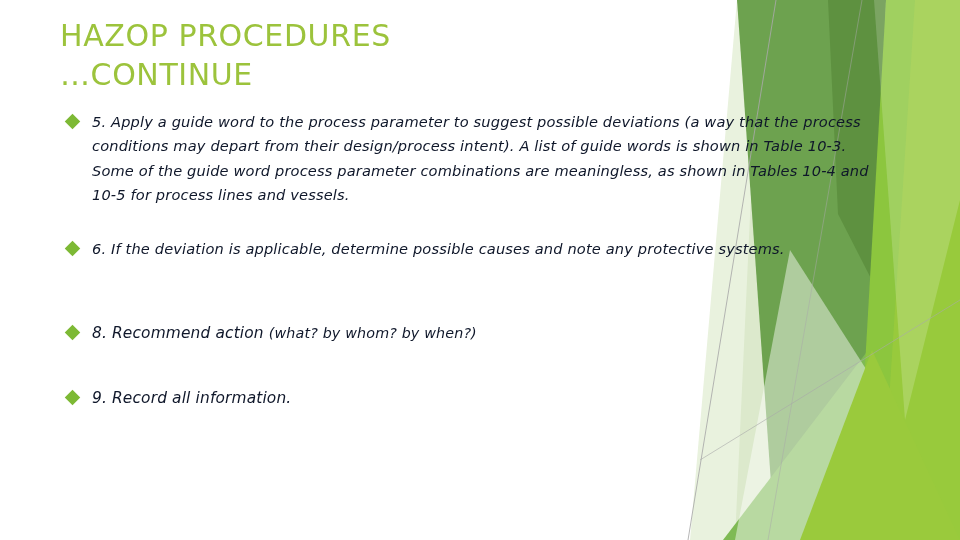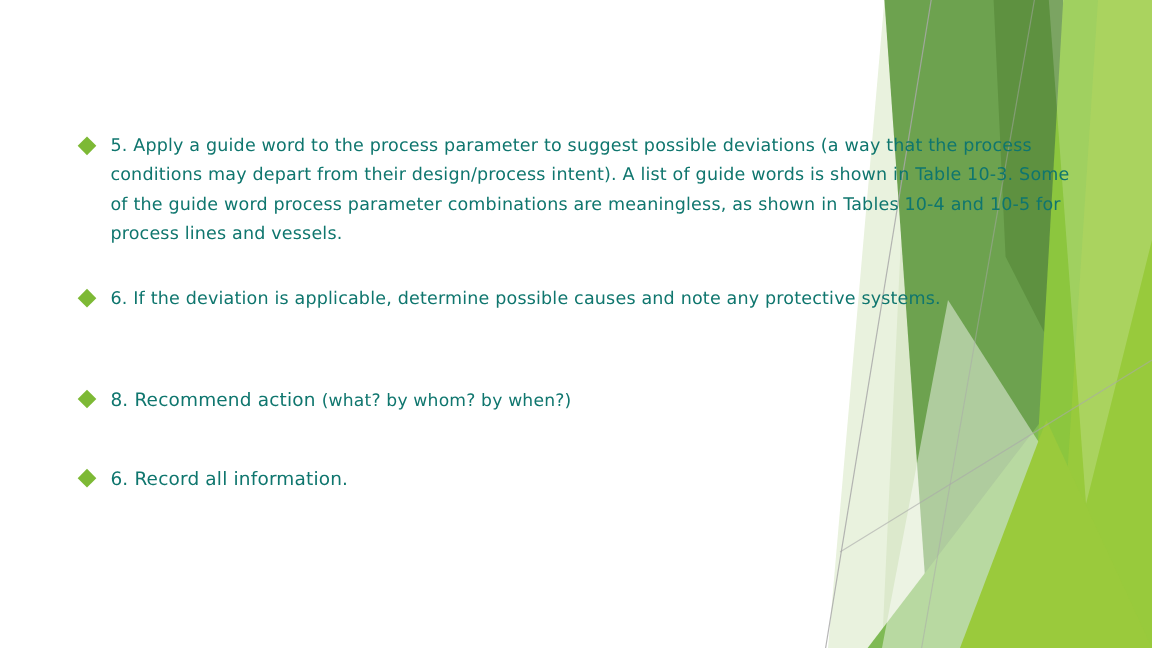--- a/index.html
+++ b/index.html
@@ -74,21 +74,22 @@
     width: 11px;
     height: 11px;
     background: #7DB935;
     transform: rotate(45deg);
   }
   .bullet-text {
     display: block;
     font-size: 14.6px;
     line-height: 24.3px;
     letter-spacing: 0.15px;
-    color: #0f766e;
+    color: #0f172a;
+    font-style: italic;
   }
 
   
   .b5  { margin-top: 0px; }
   .b5 .bullet-mark  { top: 6px; }
   .b5 .bullet-text  { max-width: 800px; }
 
   .b6  { margin-top: 30px; }
   .b6 .bullet-mark  { top: 6px; }
 
@@ -131,20 +132,24 @@
       <polygon points="790,250 905,430 868,540 735,540" fill="#FFFFFF" opacity="0.45"></polygon>
 
       <polygon points="872,350 960,540 800,540" fill="#9ACA3C"></polygon>
 
       <line x1="776" y1="0" x2="688" y2="540" stroke="#A9A9A9" stroke-width="1" opacity="0.85"></line>
       <line x1="862" y1="0" x2="768" y2="540" stroke="#A9A9A9" stroke-width="1" opacity="0.5"></line>
       <line x1="700" y1="460" x2="960" y2="300" stroke="#A9A9A9" stroke-width="1" opacity="0.6"></line>
     </svg>
   </div>
 
+  <div class="title-block">
+    <div class="title-line">HAZOP PROCEDURES</div>
+    <div class="title-line">…CONTINUE</div>
+  </div>
 
   <div class="body-block">
 
     <div class="bullet-row b5">
       <span class="bullet-mark"></span>
       <span class="bullet-text">5. Apply a guide word to the process parameter to suggest possible deviations (a way that the process conditions may depart from their design/process intent). A list of guide words is shown in Table 10-3. Some of the guide word process parameter combinations are meaningless, as shown in Tables 10-4 and 10-5 for process lines and vessels.</span>
     </div>
 
     <div class="bullet-row b6">
       <span class="bullet-mark"></span>
@@ -152,18 +157,18 @@
     </div>
 
 
     <div class="bullet-row b8">
       <span class="bullet-mark"></span>
       <span class="bullet-text"><span>8. Recommend action </span><span class="sub-note">(what? by whom? by when?)</span></span>
     </div>
 
     <div class="bullet-row b9">
       <span class="bullet-mark"></span>
-      <span class="bullet-text">6. Record all information.</span>
+      <span class="bullet-text">9. Record all information.</span>
     </div>
 
   </div>
 
 </div>
 
 </body></html>

